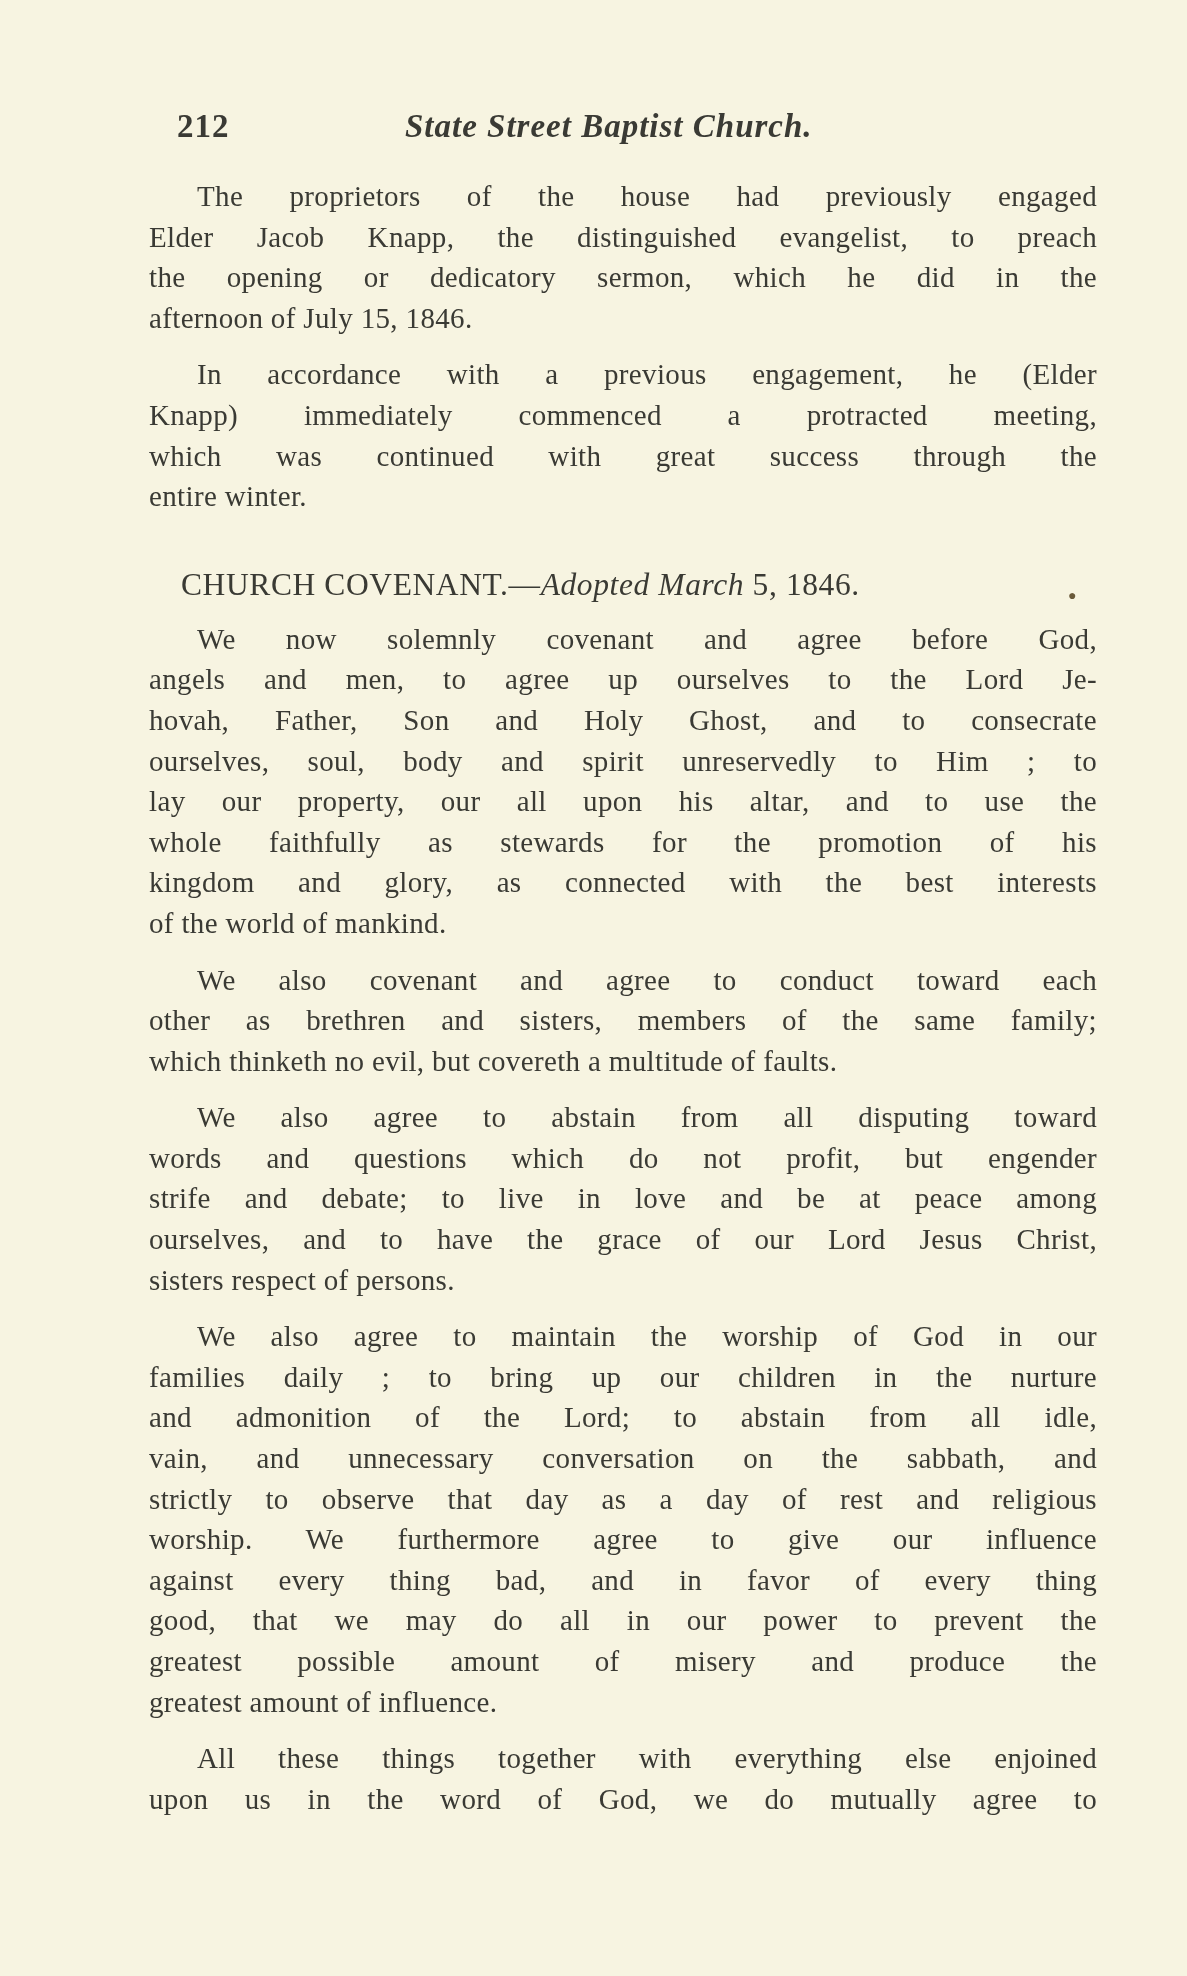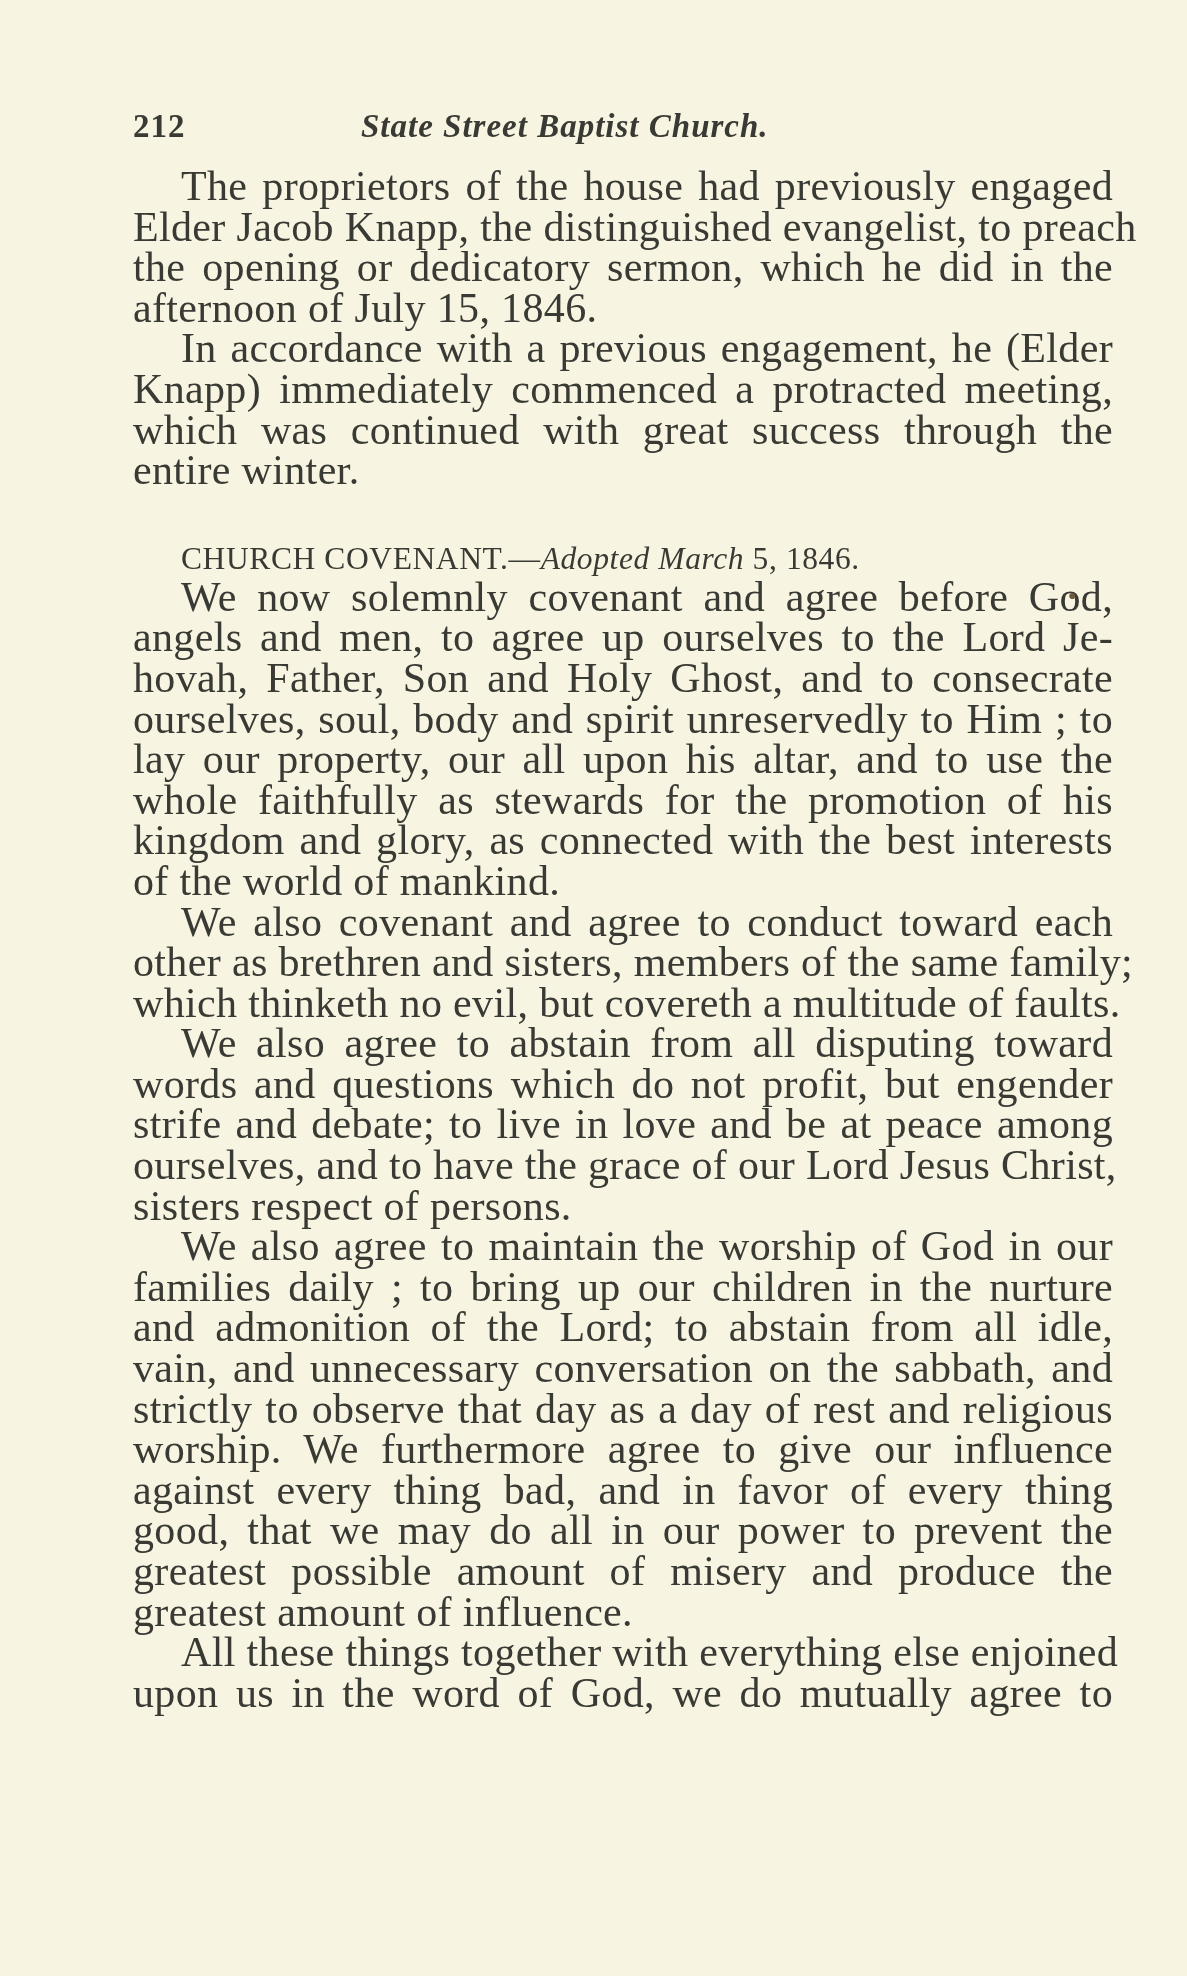--- a/index.html
+++ b/index.html
@@ -20,36 +20,37 @@
       left: 133px;
       top: 108px;
       width: 980px;
     }
     .running-head {
       display: flex;
       align-items: baseline;
       height: 52px;
       font-size: 33px;
       font-weight: bold;
+      margin-left: 44px;
     }
     .page-number {
       width: 228px;
       letter-spacing: 1px;
     }
     .running-title {
       font-style: italic;
       letter-spacing: 1px;
       text-align: right;
     }
     .para {
-      font-size: 42px;
+      font-size: 29px;
       line-height: 40.6px;
       text-align: justify;
       text-align-last: justify;
-      margin: 0;
+      margin: 16px;
       letter-spacing: 0.35px;
     }
     .para .line {
       display: block;
       text-align: justify;
       text-align-last: justify;
       white-space: nowrap;
     }
     .para .line.last {
       text-align-last: left;

